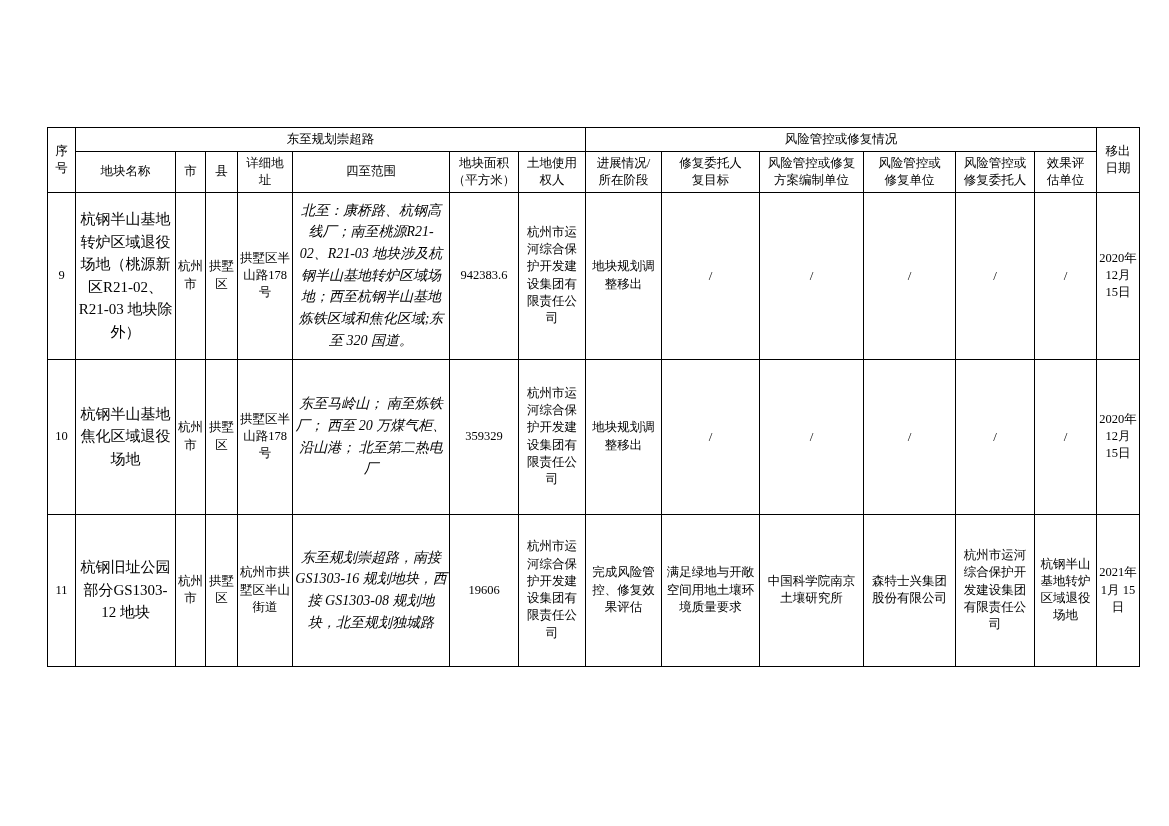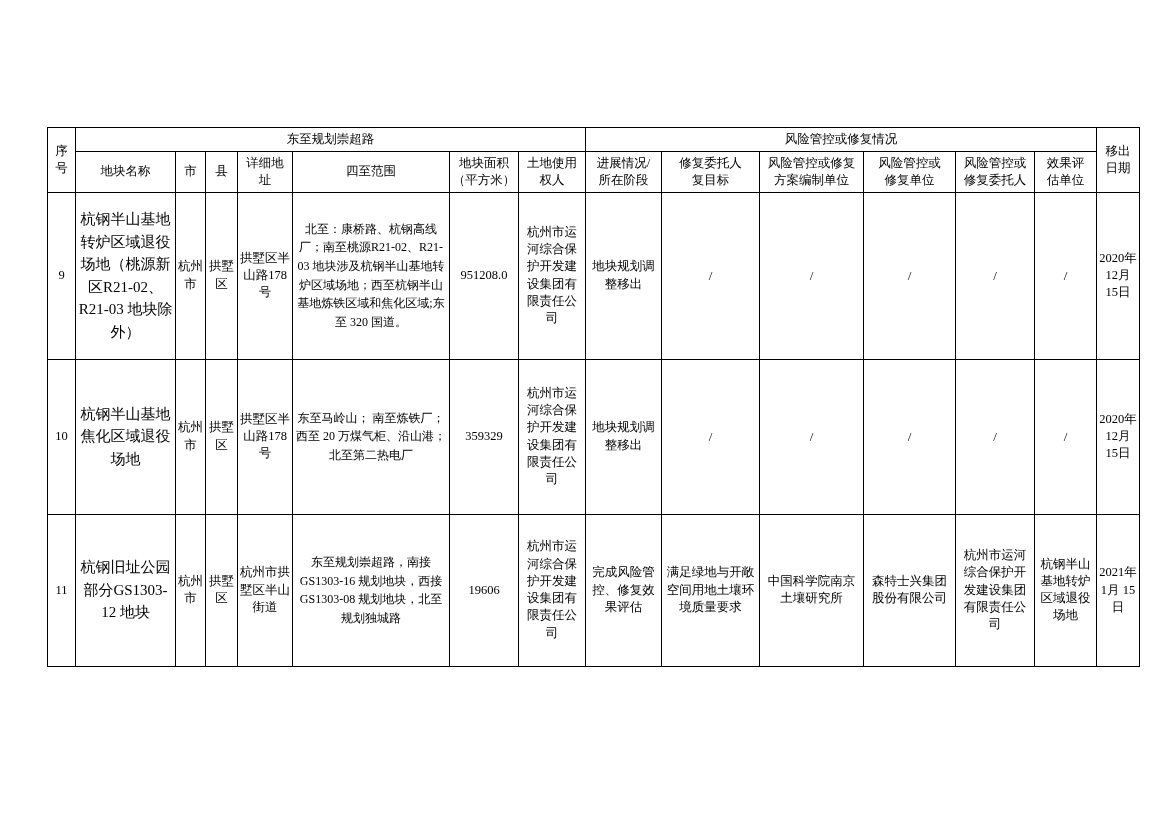--- a/index.html
+++ b/index.html
@@ -91,23 +91,24 @@
   .row-9 td  { height: 162px; }
   .row-10 td { height: 150px; }
   .row-11 td { height: 147px; }
 
   .name-cell {
     font-size: 15px;
     line-height: 1.5;
     margin-top: 28px;
   }
   .bounds-cell {
-    font-size: 12px;
+    font-size: 14px;
     line-height: 1.55;
     text-align: center;
+    font-style: italic;
   }
 </style>
 </head>
 <body>
 
 <div class="page">
   <div class="table-wrap">
     <table class="land-table">
       <colgroup>
         <col class="c-seq">
@@ -161,21 +162,21 @@
         </tr>
       </thead>
       <tbody>
         <tr class="row-9">
           <td class="num-cell">9</td>
           <td class="name-cell">杭钢半山基地转炉区域退役场地（桃源新区R21-02、R21-03 地块除外）</td>
           <td class="narrow-cell">杭州市</td>
           <td class="narrow-cell">拱墅区</td>
           <td>拱墅区半山路178 号</td>
           <td class="bounds-cell">北至：康桥路、杭钢高线厂；南至桃源R21-02、R21-03 地块涉及杭钢半山基地转炉区域场地；西至杭钢半山基地炼铁区域和焦化区域;东至 320 国道。</td>
-          <td>951208.0</td>
+          <td>942383.6</td>
           <td>杭州市运河综合保护开发建设集团有限责任公司</td>
           <td>地块规划调整移出</td>
           <td class="slash">/</td>
           <td class="slash">/</td>
           <td class="slash">/</td>
           <td class="slash">/</td>
           <td class="slash">/</td>
           <td>2020年 12月 15日</td>
         </tr>
         <tr class="row-10">

